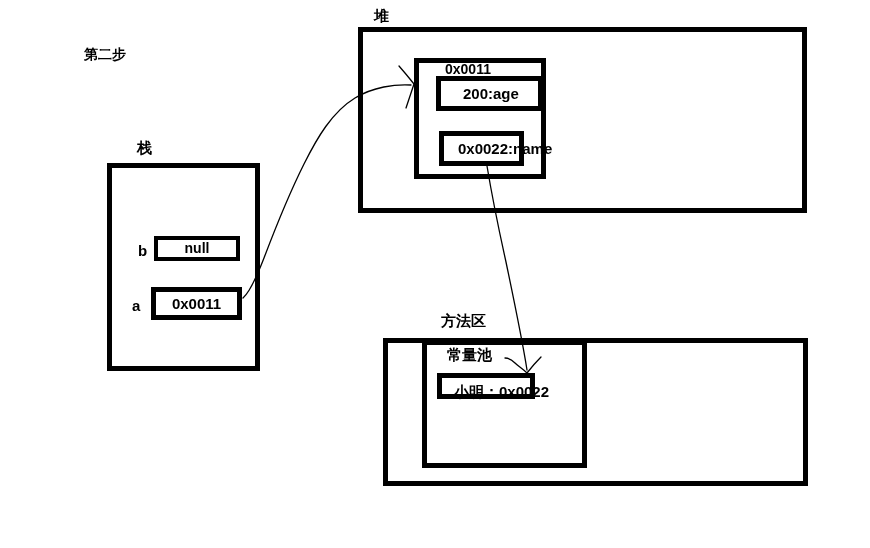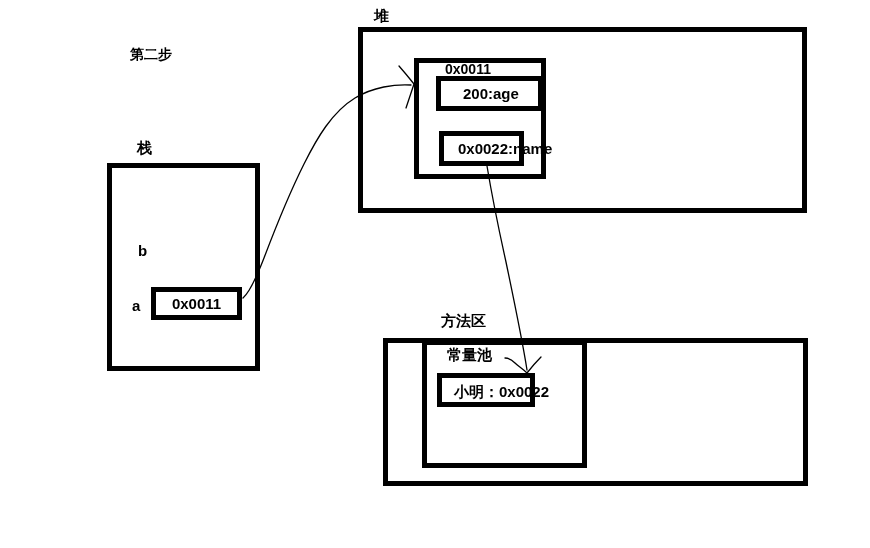--- a/index.html
+++ b/index.html
@@ -42,46 +42,47 @@
     left: 0; top: 0;
     width: 870px; height: 548px;
     pointer-events: none;
   }
 </style>
 </head>
 <body>
 
 <div id="canvas">
 
-  <div class="lbl" style="left:84px; top:46px; font-size:14px;margin-left:46px;">第二步</div>
+  <div class="lbl" style="left:84px; top:46px; font-size:14px;">第二步</div>
 
   <div class="lbl" style="left:374px; top:7px; font-size:15px;">堆</div>
   <div class="box" style="left:358px; top:27px; width:449px; height:186px;"></div>
 
   <div class="box" style="left:414px; top:58px; width:132px; height:121px;"></div>
   <div class="lbl" style="left:445px; top:61px; font-size:14px;">0x0011</div>
 
   <div class="valbox" style="left:436px; top:76px; width:107px; height:35px; font-size:15px; line-height:25px; padding-left:22px;">200:age</div>
 
   <div class="valbox" style="left:439px; top:131px; width:85px; height:35px; font-size:15px; line-height:25px; padding-left:14px;">0x0022:name</div>
 
   <div class="lbl" style="left:137px; top:139px; font-size:15px;">栈</div>
   <div class="box" style="left:107px; top:163px; width:153px; height:208px;"></div>
 
   <div class="lbl" style="left:138px; top:242px; font-size:15px;">b</div>
+  <div class="valbox" style="left:154px; top:236px; width:86px; height:25px; border-width:4px; font-size:14px; line-height:16px; text-align:center;">null</div>
 
   <div class="lbl" style="left:132px; top:297px; font-size:15px;">a</div>
   <div class="valbox" style="left:151px; top:287px; width:91px; height:33px; font-size:15px; line-height:23px; text-align:center;">0x0011</div>
 
   <div class="lbl" style="left:393px; top:312px; font-size:15px;margin-left:48px;">方法区</div>
   <div class="box" style="left:383px; top:338px; width:425px; height:148px;"></div>
 
   <div class="box" style="left:422px; top:340px; width:165px; height:128px;"></div>
   <div class="lbl" style="left:447px; top:346px; font-size:15px;">常量池</div>
-  <div class="valbox" style="left:437px; top:373px; width:98px; height:34px; font-size:15px; line-height:28px; padding-left:12px;">小明：0x0022</div>
+  <div class="valbox" style="left:437px; top:373px; width:98px; height:26px; font-size:15px; line-height:28px; padding-left:12px;">小明：0x0022</div>
 
   <svg id="arrows" viewBox="0 0 870 548" xmlns="http://www.w3.org/2000/svg">
 
     <g fill="none" stroke="#000" stroke-width="1.3" stroke-linecap="round">
       <path d="M 243 298 C 250 292, 257 276, 264 258
                C 275 229, 288 196, 304 164
                C 317 138, 332 112, 355 98
                C 373 87, 395 84, 411 85"></path>
       <path d="M 414 84 Q 406 74 399 66"></path>
       <path d="M 414 84 Q 410 96 406 108"></path>

